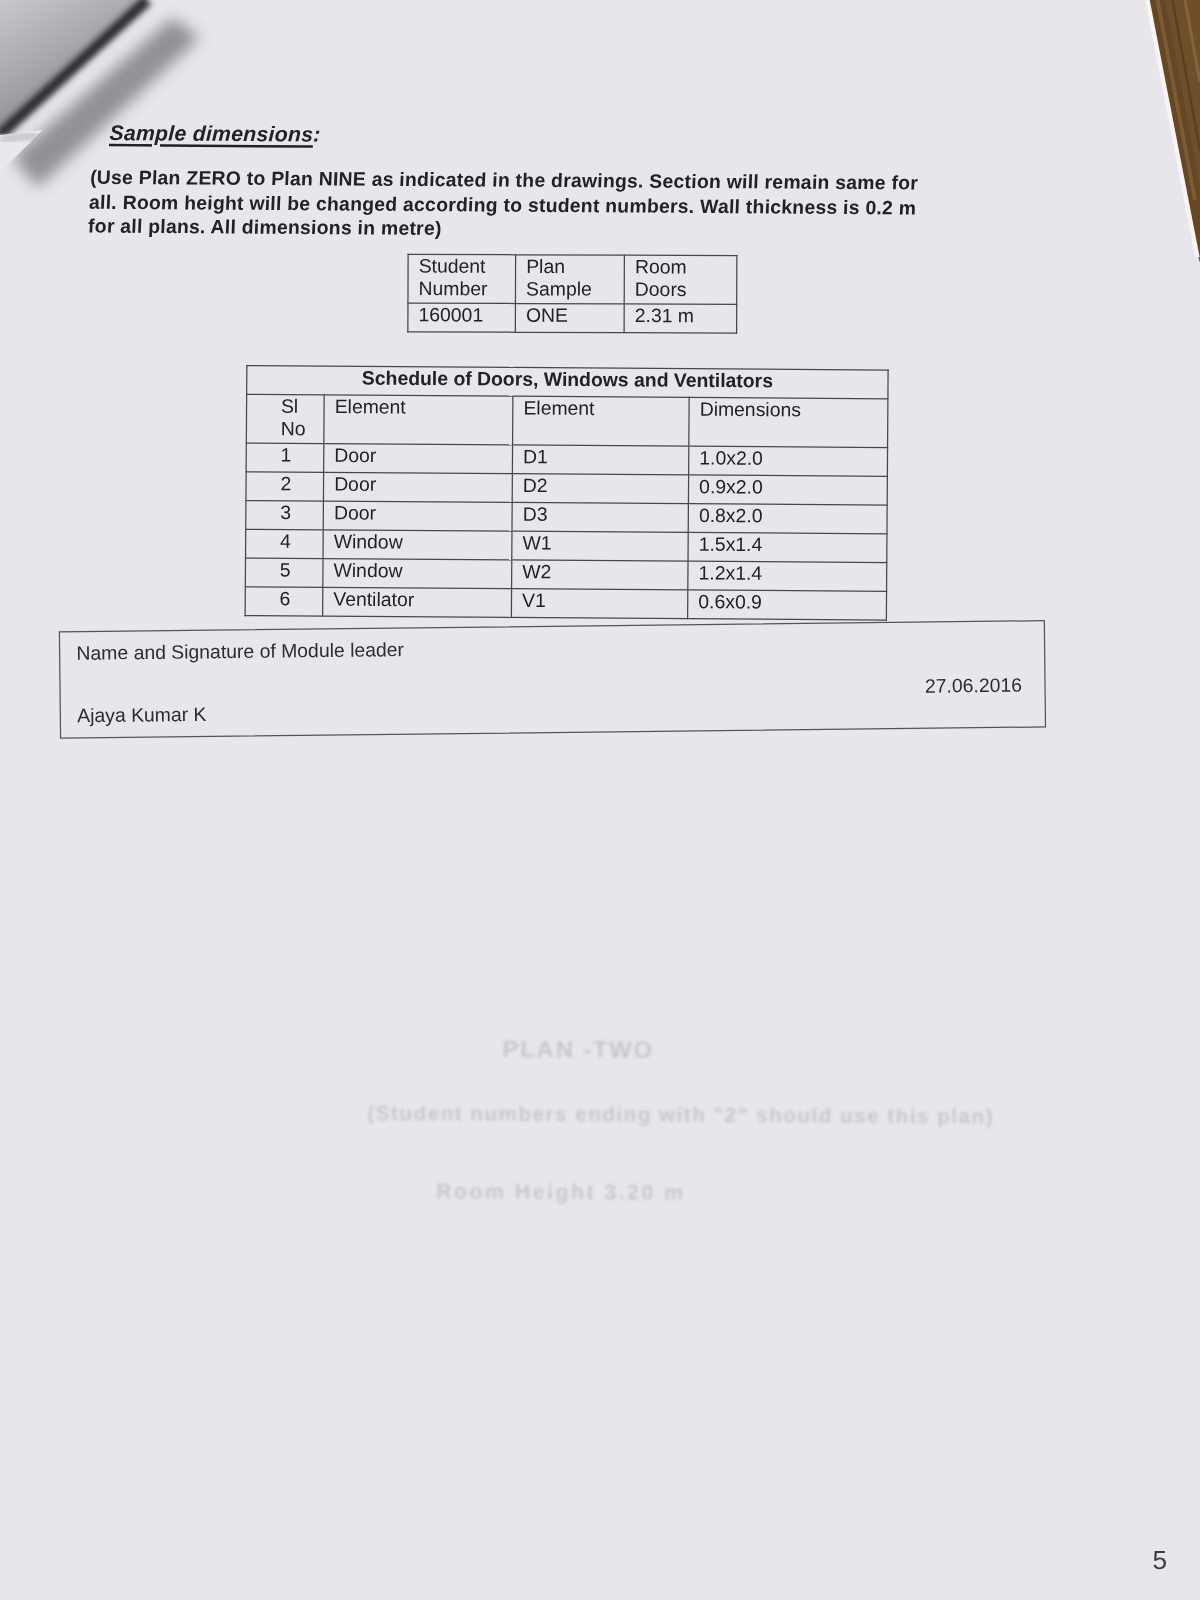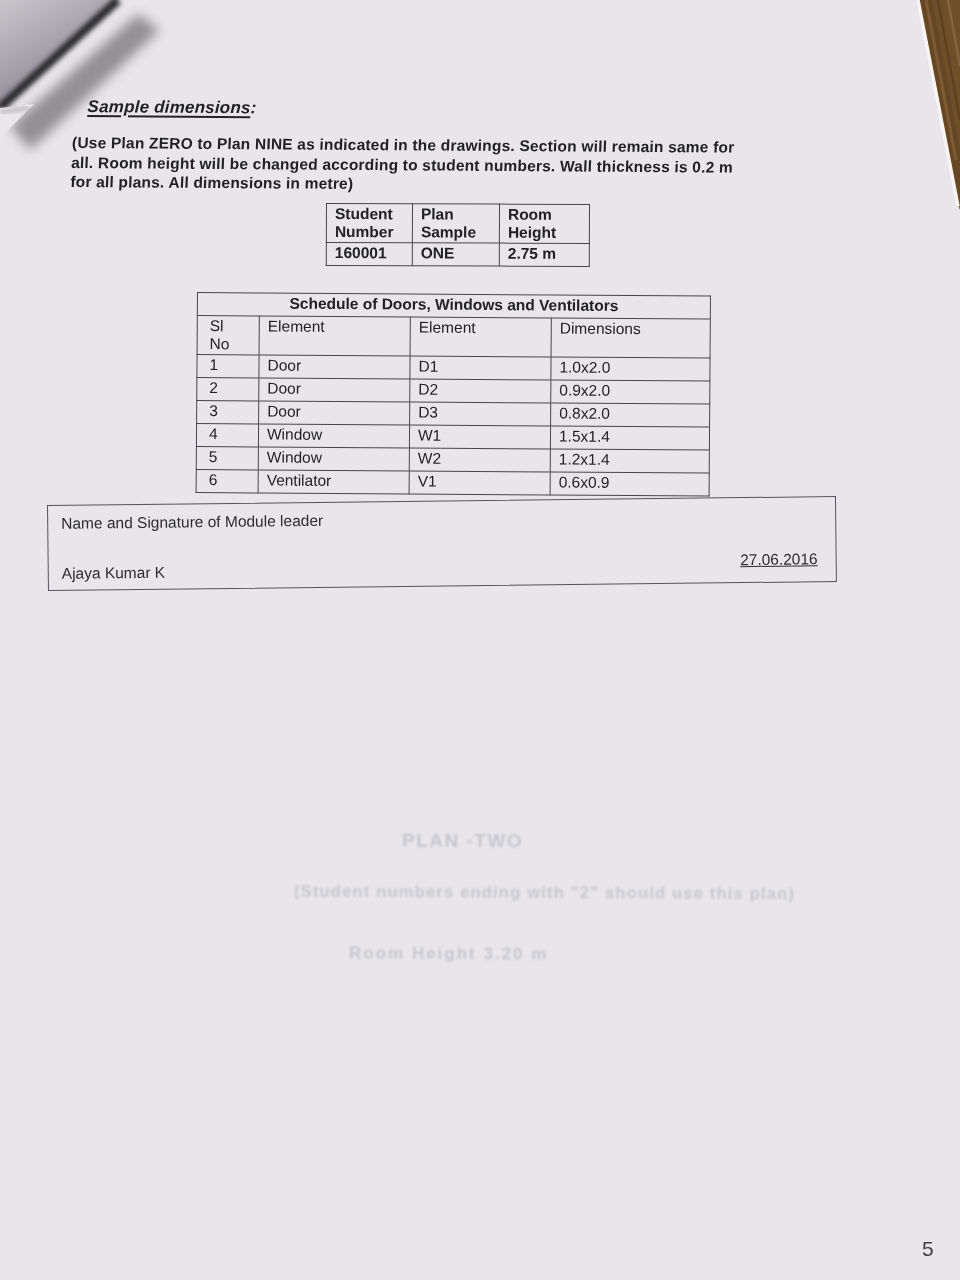--- a/index.html
+++ b/index.html
@@ -16,36 +16,36 @@
   .abs{position:absolute;}
   
   .text-block{left:74px;top:97px;width:790px;transform:rotate(0.4deg) skewX(-2deg);transform-origin:0 0;}
   .heading{font-size:17px;font-weight:bold;font-style:italic;letter-spacing:0.2px;margin:0 0 16px 14px;}
   .heading .u{text-decoration:underline;text-decoration-thickness:2px;text-underline-offset:3px;}
   .intro{font-size:15.5px;font-weight:bold;line-height:19.5px;letter-spacing:0.2px;}
   
   table{border-collapse:collapse;table-layout:fixed;background:transparent;}
   td,th{border:1.5px solid #48464c;padding:1px 4px 1px 8px;text-align:left;vertical-align:top;
         font-size:15.5px;line-height:18px;overflow:hidden;}
-  th{white-space:pre-line;font-weight:bold;}
+  th{white-space:pre-line;font-weight:normal;}
   .student-table{left:326px;top:203px;transform:rotate(0.2deg);transform-origin:0 0;}
   .student-table table{width:263px;}
-  .student-table td{font-weight:bold;height:20px;}
+  .student-table td{font-weight:normal;height:20px;}
   .schedule-table{left:197px;top:292px;transform:rotate(0.4deg);transform-origin:0 0;}
   .schedule-table table{width:513px;}
   .schedule-table .title-cell{font-weight:bold;text-align:center;height:20px;padding:1px 2px;}
   .schedule-table th{font-weight:normal;height:39px;box-sizing:border-box;}
   .schedule-table td{height:20px;}
-  .sl-pad{padding-left:12px;}
+  .sl-pad{padding-left:27px;}
   
   .sigbox{left:47px;top:505px;width:787px;height:84px;border:1.5px solid #55535a;
           transform:rotate(-0.65deg);transform-origin:0 0;font-size:15.5px;color:#2c2c30;}
   .sig-label{position:absolute;left:13px;top:9px;}
   .sig-name{position:absolute;left:13px;bottom:7px;}
-  .sig-date{position:absolute;right:18px;bottom:13px;text-decoration:underline;}
+  .sig-date{position:absolute;right:18px;bottom:23px;}
   
   .ghost{color:#959ba4;opacity:0.42;filter:blur(1.3px);font-weight:bold;transform:rotate(0.3deg);}
   .ghost1{left:402px;top:830px;font-size:19px;letter-spacing:1.5px;}
   .ghost2{left:294px;top:883px;font-size:16.5px;letter-spacing:1.2px;white-space:nowrap;}
   .ghost3{left:349px;top:944px;font-size:17px;letter-spacing:2px;}
   
   .pageno{left:922px;top:1237px;font-size:21px;color:#3f3d42;}
   
   .curl-svg{left:0;top:0;}
   .desk-svg{left:912px;top:0;}
@@ -101,26 +101,26 @@
           <col style="width:87px">
           <col style="width:90px">
         </colgroup>
       <tbody>
           <tr>
         <th>Student
 Number</th>
         <th>Plan
 Sample</th>
         <th>Room
-Height</th>
+Doors</th>
       </tr>
       <tr>
         <td>160001</td>
         <td>ONE</td>
-        <td>2.75 m</td>
+        <td>2.31 m</td>
       </tr>
     </tbody>
       </table>
   </div>
 
   <div class="abs schedule-table">
     <table>
       <colgroup>
           <col style="width:62px">
           <col style="width:151px">

